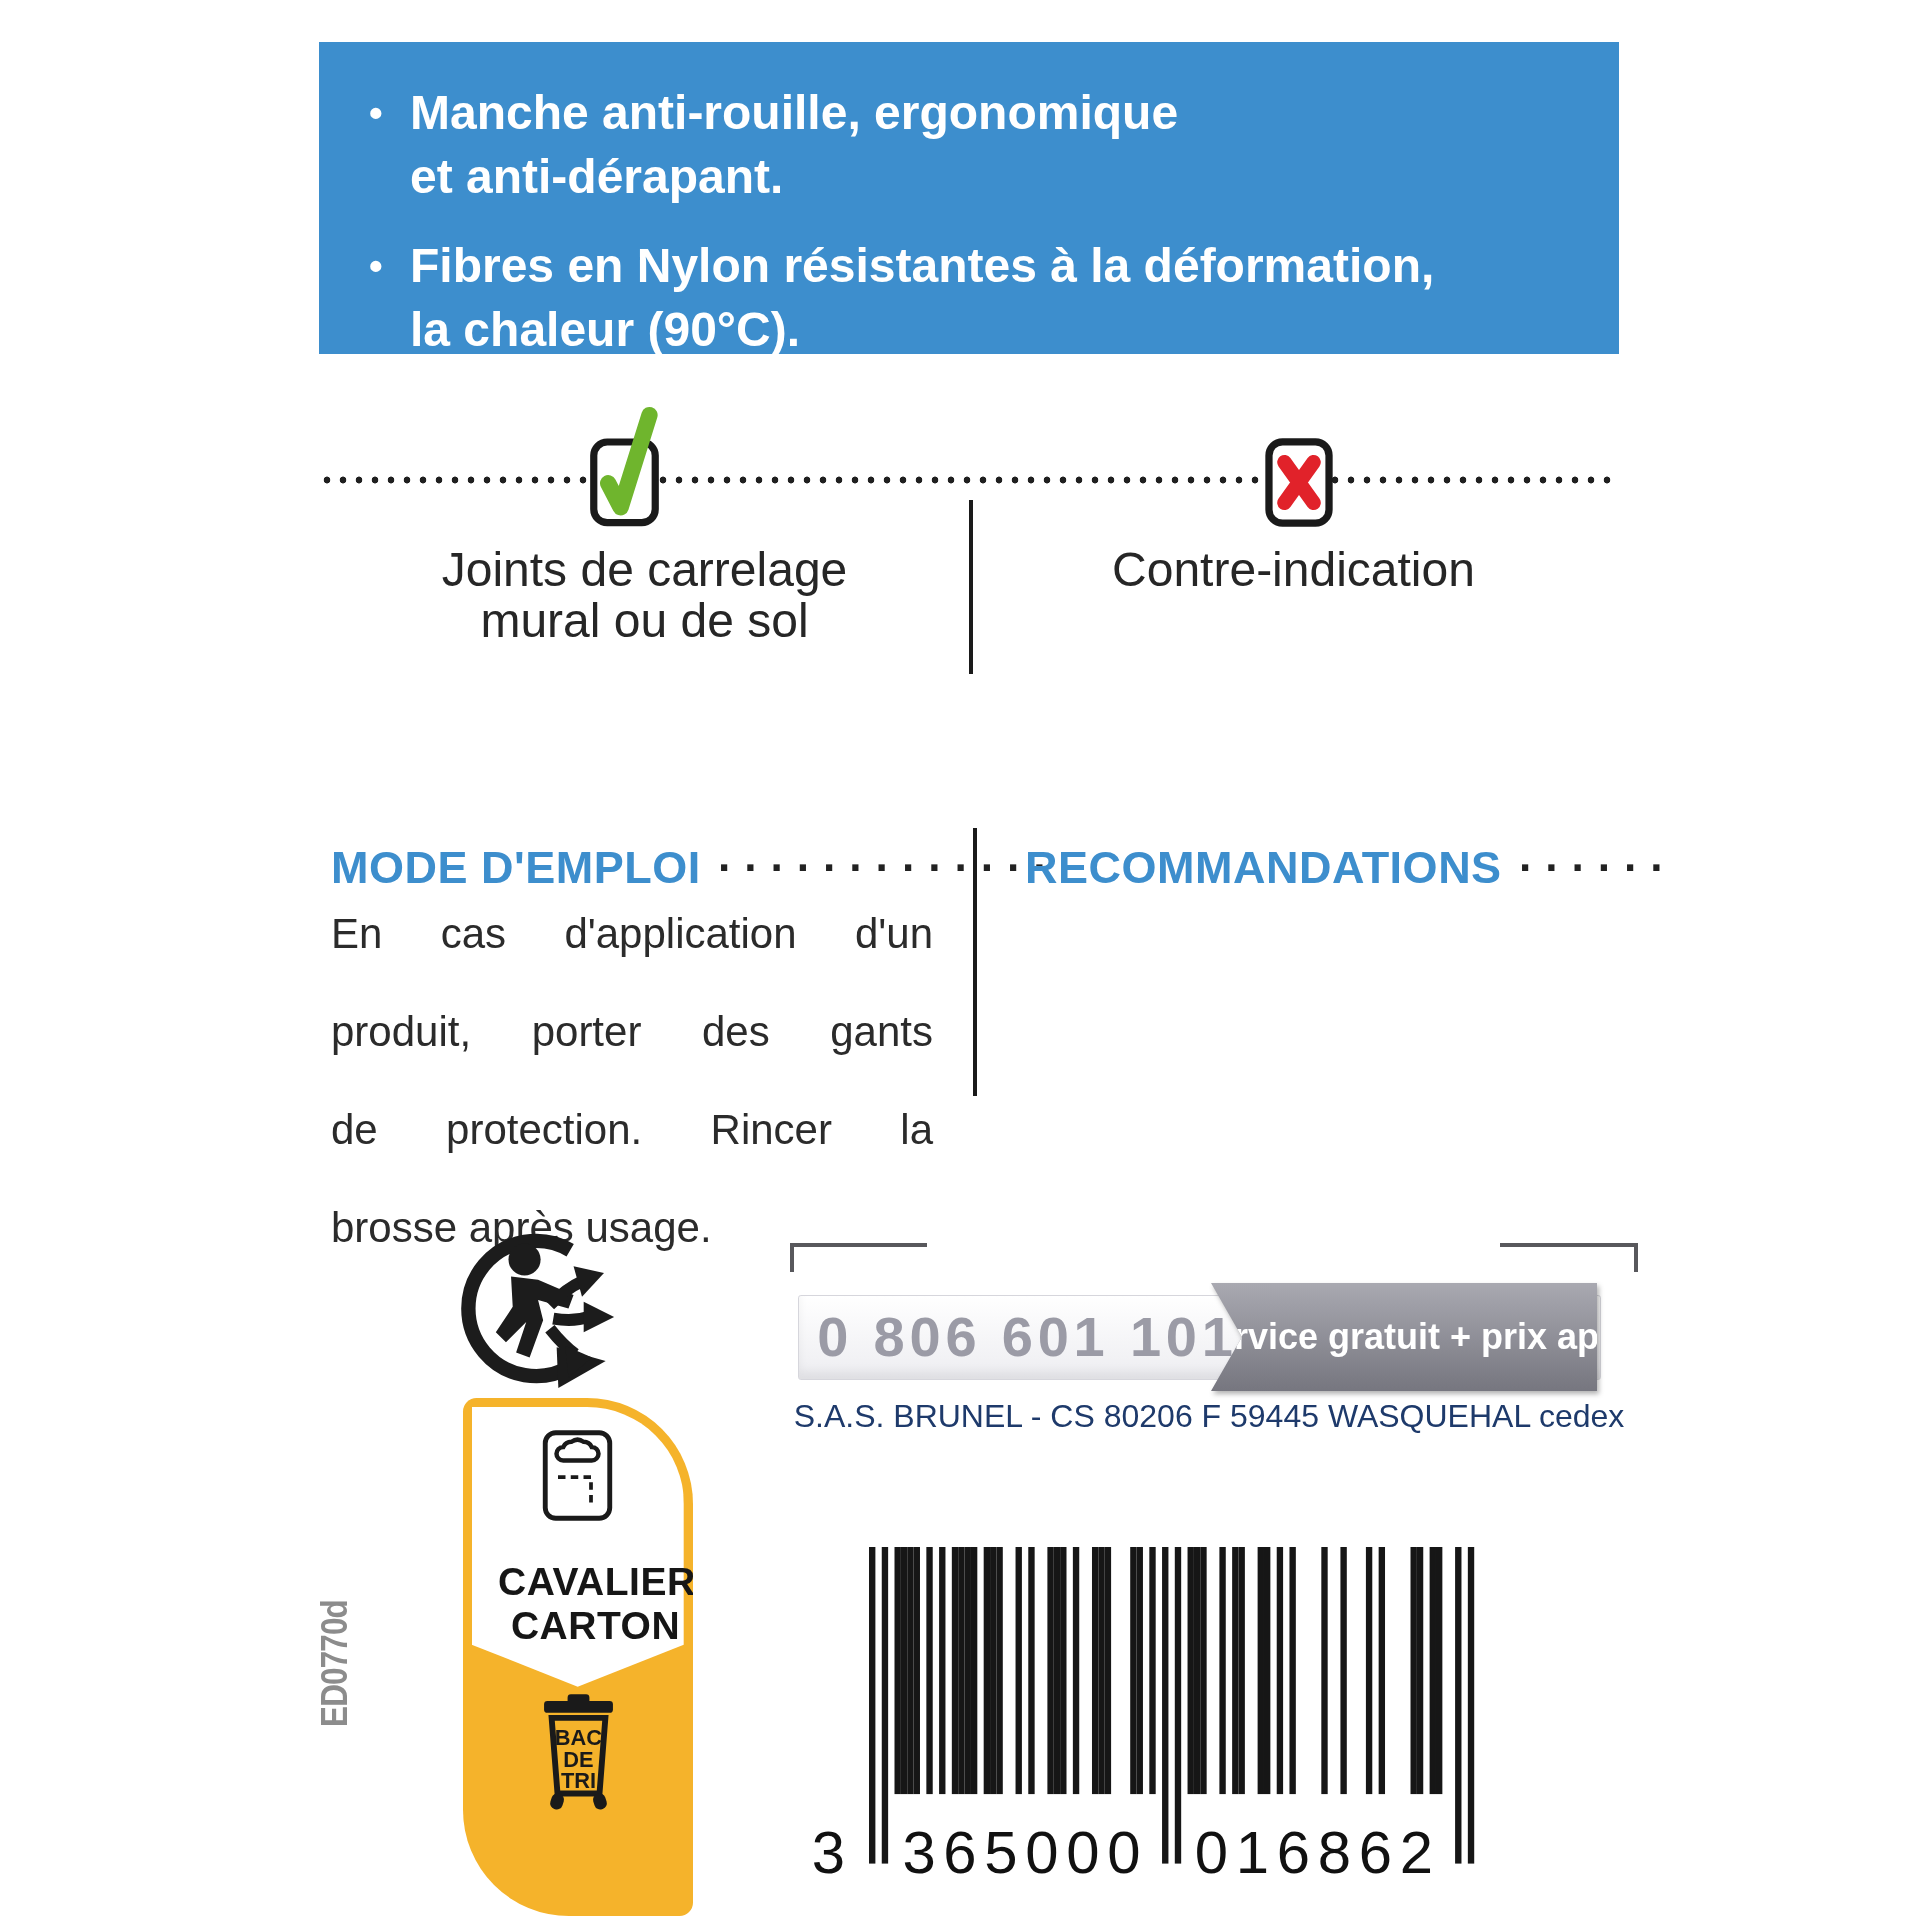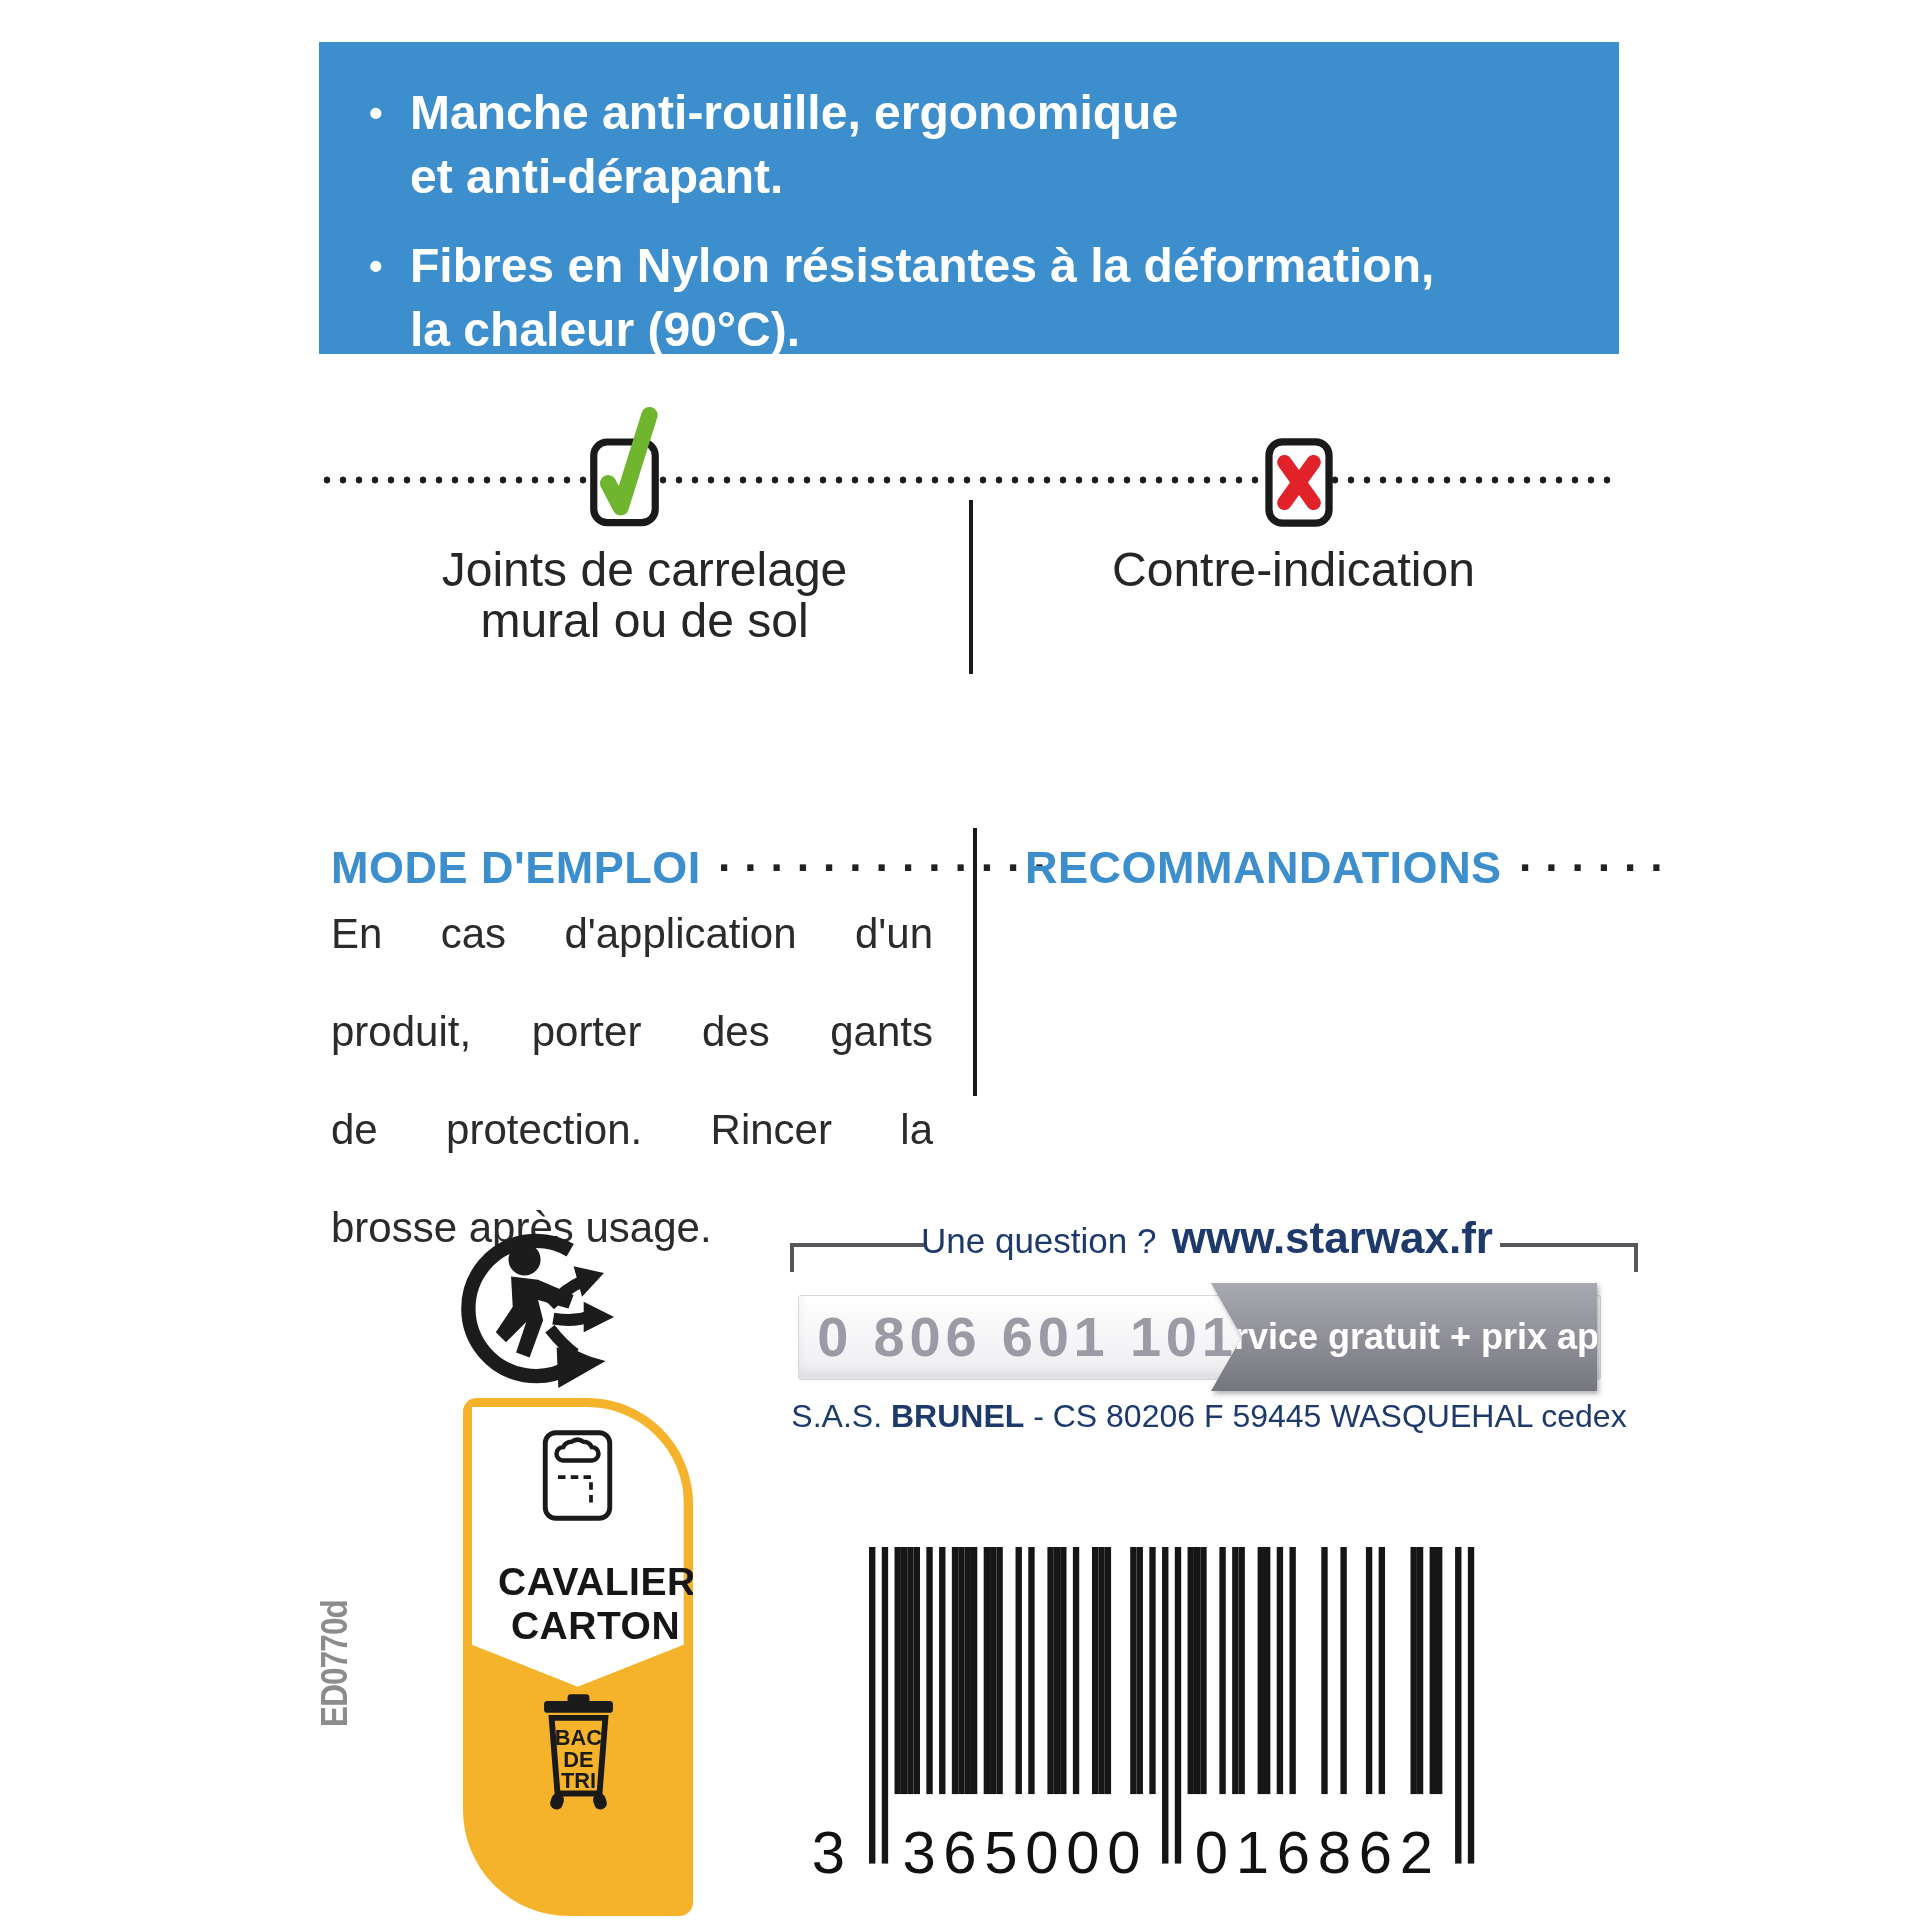--- a/index.html
+++ b/index.html
@@ -59,21 +59,21 @@
   }
   .ribbon-wrap{position:absolute;left:1211px;top:1283px;filter:drop-shadow(2.9px 3.9px 2.9px rgba(0,0,0,0.30));}
   .ribbon{
     width:386px;height:108px;box-sizing:border-box;
     background:linear-gradient(#a9a9b1,#76767f);
     clip-path:polygon(0 0,100% 0,100% 100%,0 100%,8% 50%);
     display:flex;align-items:center;justify-content:center;padding-left:33px;
     color:#fff;font-weight:700;font-size:36px;white-space:nowrap;
   }
   .address-line{position:absolute;left:784px;top:1398px;width:850px;text-align:center;font-size:32px;color:var(--navy);white-space:nowrap;}
-  .address-bold{font-weight:700;}
+  .address-bold{font-weight:400;}
   
   .badge{
     position:absolute;left:463px;top:1398px;width:230px;height:518px;
     background:var(--yellow);border-radius:13.5px 106px 13.5px 106px;overflow:hidden;
   }
   .badge-white{
     position:absolute;left:8.7px;top:8.7px;width:212px;height:280px;background:#ffffff;
     border-radius:0 97px 0 0;
     clip-path:polygon(0 0,100% 0,100% 85%,50% 100%,0 85%);
   }
@@ -167,24 +167,20 @@
       <polygon points="80,46 98,55 80,64"></polygon>
       <path d="M60,62 Q68,72 75,77" fill="none" stroke="#1c1c1c" stroke-width="7"></path>
       <polygon points="69,72 85,79 71,91"></polygon>
     </g>
   </svg>
 
   <div class="bracket bracket-l-h"></div>
   <div class="bracket bracket-l-v"></div>
   <div class="bracket bracket-r-h"></div>
   <div class="bracket bracket-r-v"></div>
-  <div class="contact-header">
-    <span class="question-text">Une question ?</span>
-    <span class="website-text">www.starwax.fr</span>
-  </div>
 
   <div class="phone-box">
     <div class="phone-number">0 806 601 101</div>
   </div>
   <div class="ribbon-wrap">
     <div class="ribbon">Service gratuit + prix appel</div>
   </div>
 
   <div class="address-line"><span>S.A.S. </span><span class="address-bold">BRUNEL</span><span> - CS 80206 F 59445 WASQUEHAL cedex</span></div>
 

